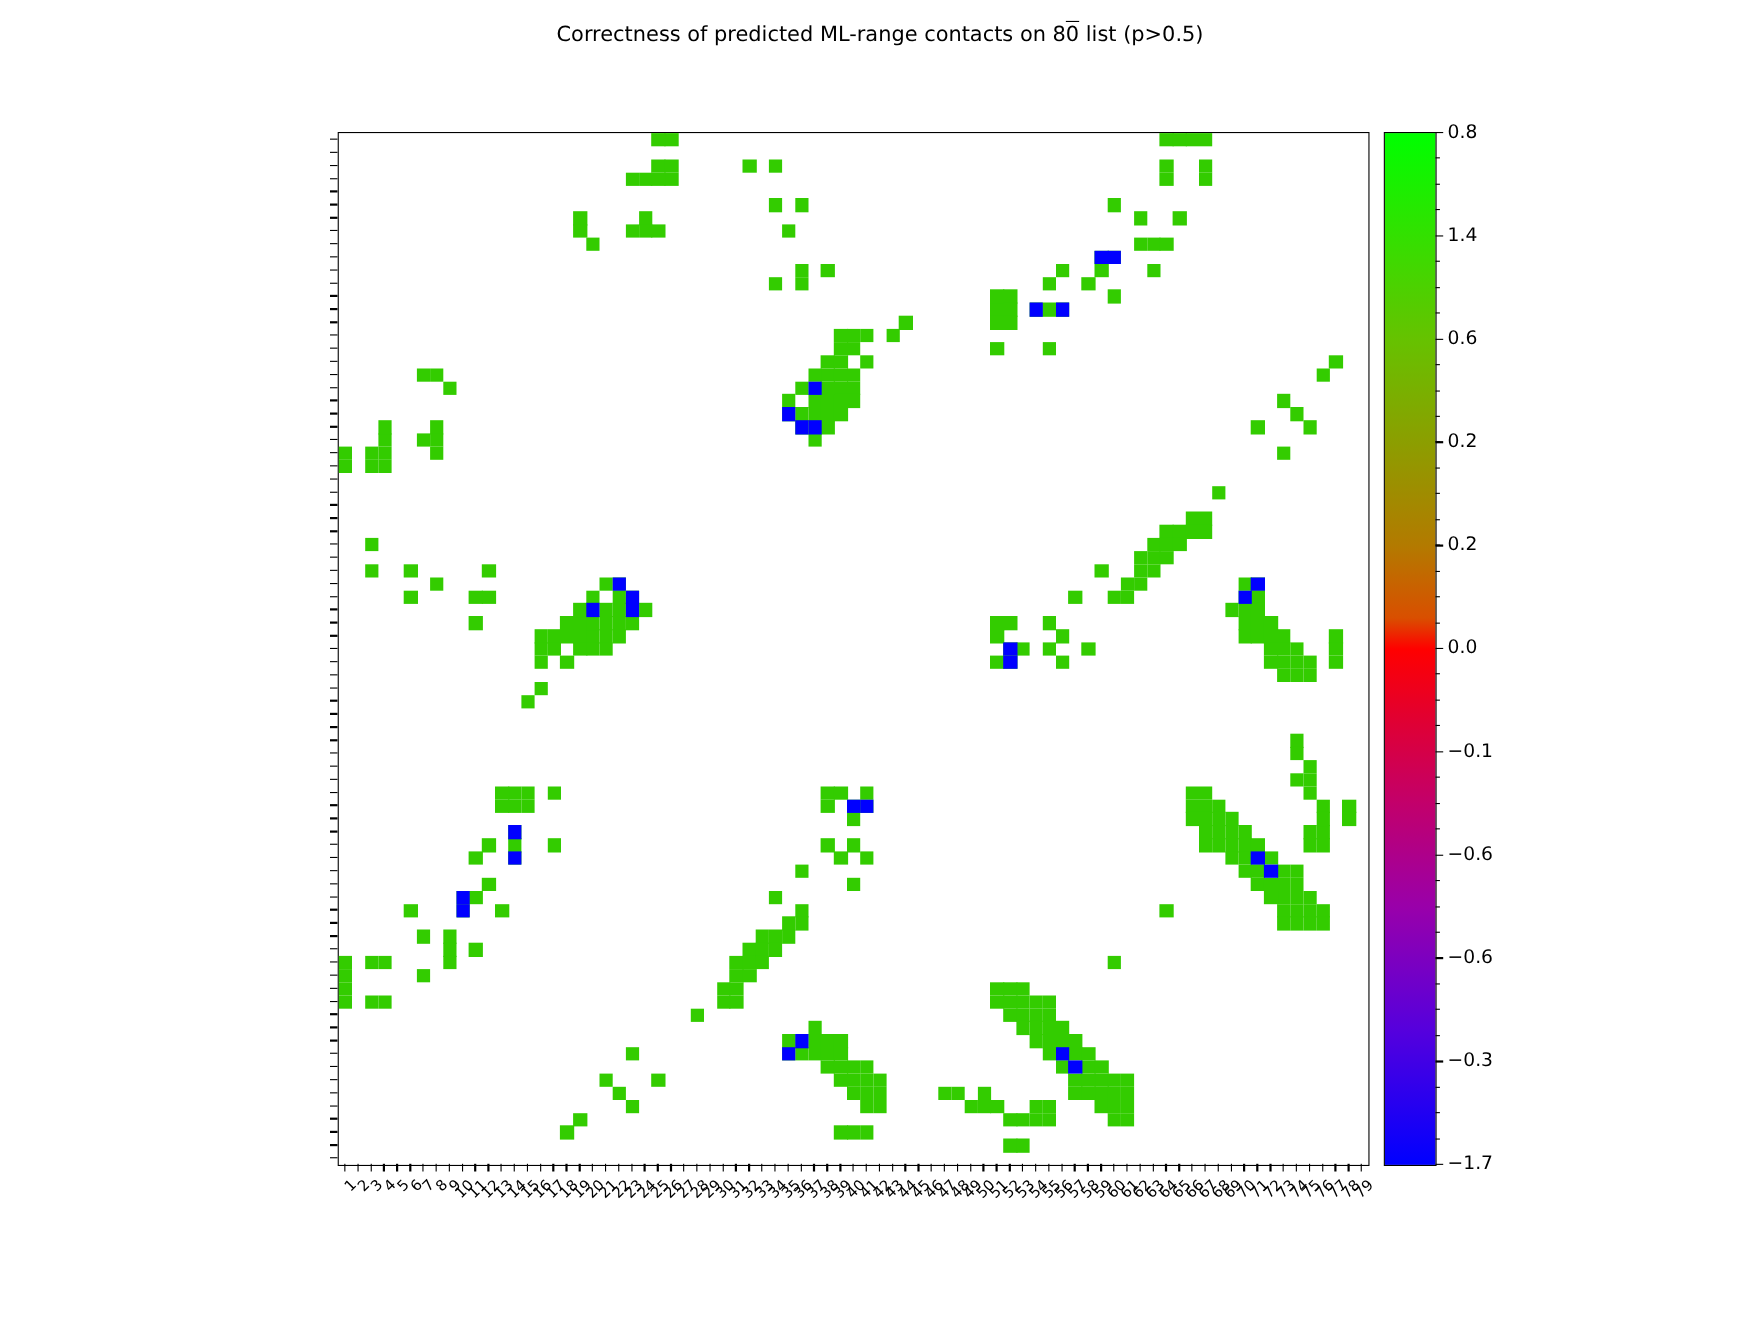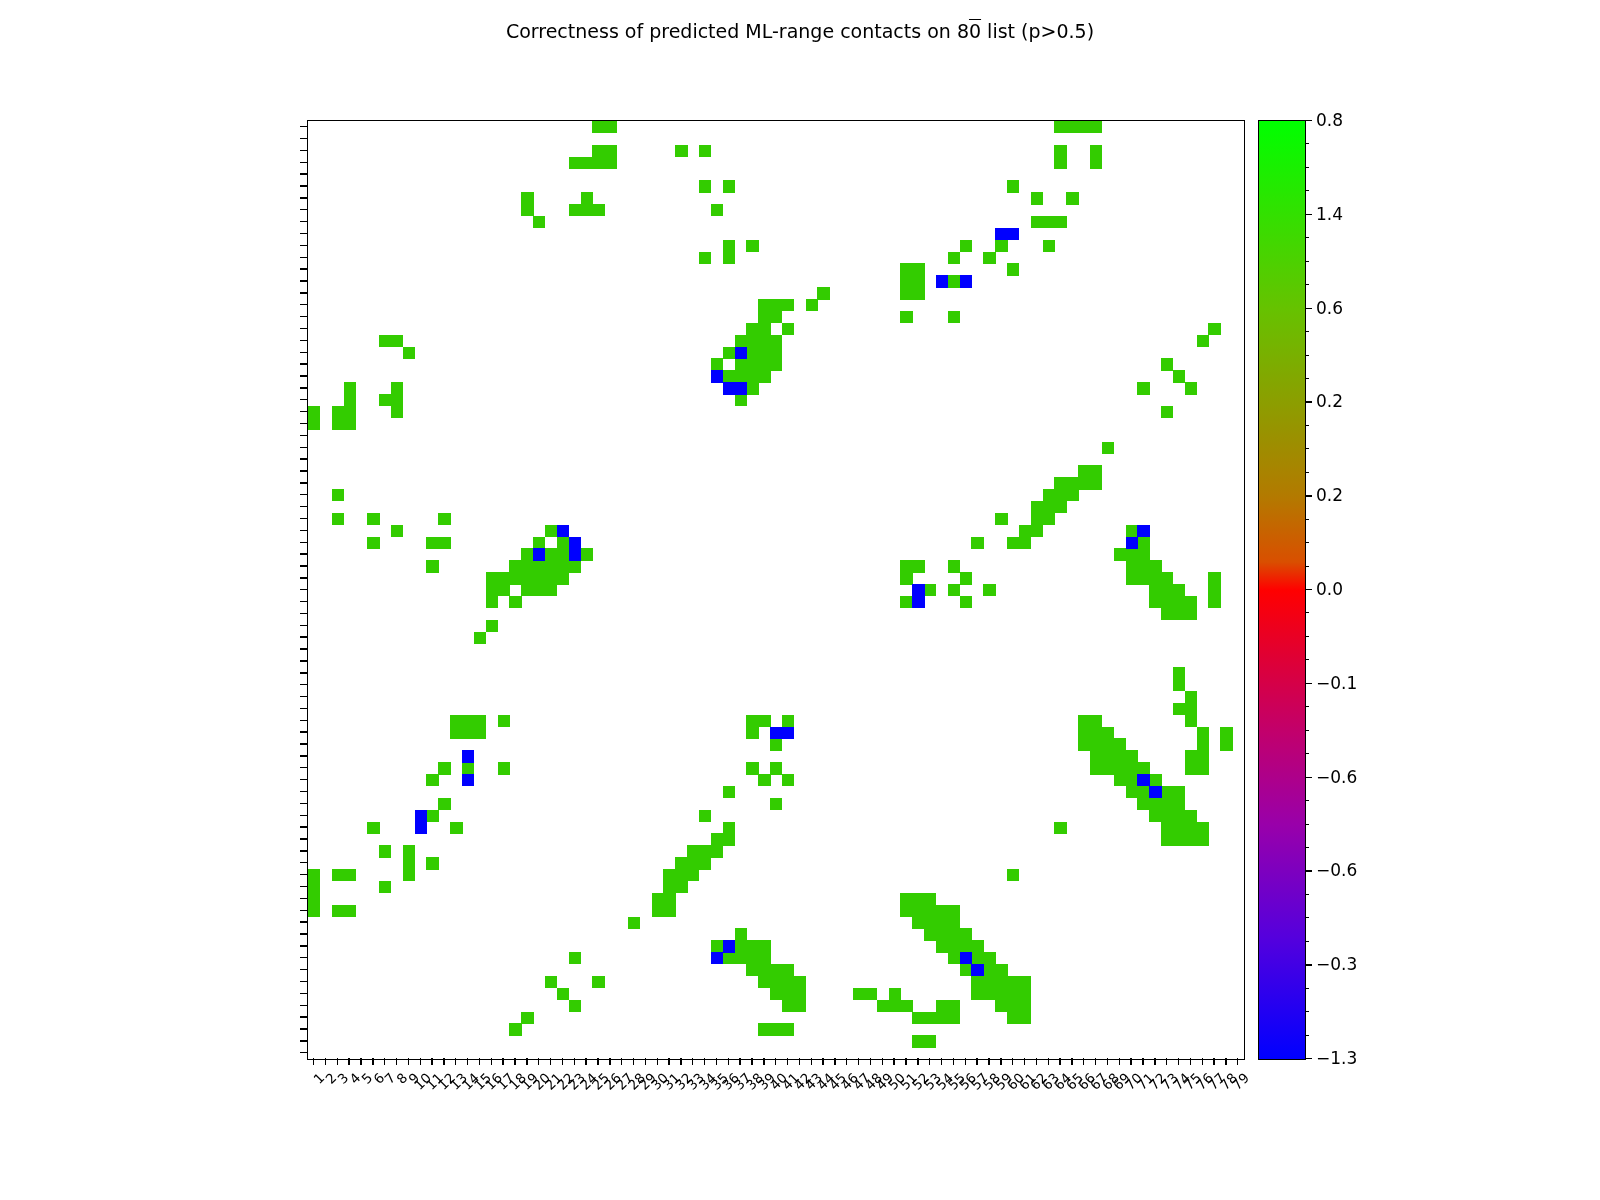--- a/index.html
+++ b/index.html
@@ -1053,21 +1053,21 @@
       <div class="cbtick-label" style="left: 1316px; top: 589px; position: absolute;">0.0</div>
       <div class="cbtick-mark" style="left: 1305px; top: 682.8px; position: absolute;"></div>
       <div class="cbtick-label" style="left: 1316px; top: 682.8px; position: absolute;">−0.1</div>
       <div class="cbtick-mark" style="left: 1305px; top: 776.6px; position: absolute;"></div>
       <div class="cbtick-label" style="left: 1316px; top: 776.6px; position: absolute;">−0.6</div>
       <div class="cbtick-mark" style="left: 1305px; top: 870.4px; position: absolute;"></div>
       <div class="cbtick-label" style="left: 1316px; top: 870.4px; position: absolute;">−0.6</div>
       <div class="cbtick-mark" style="left: 1305px; top: 964.2px; position: absolute;"></div>
       <div class="cbtick-label" style="left: 1316px; top: 964.2px; position: absolute;">−0.3</div>
       <div class="cbtick-mark" style="left: 1305px; top: 1058px; position: absolute;"></div>
-      <div class="cbtick-label" style="left: 1316px; top: 1058px; position: absolute;">−1.3</div>
+      <div class="cbtick-label" style="left: 1316px; top: 1058px; position: absolute;">−1.7</div>
       <div class="cbminor" style="left: 1305px; top: 143.45px; position: absolute;"></div>
       <div class="cbminor" style="left: 1305px; top: 166.9px; position: absolute;"></div>
       <div class="cbminor" style="left: 1305px; top: 190.35px; position: absolute;"></div>
       <div class="cbminor" style="left: 1305px; top: 237.25px; position: absolute;"></div>
       <div class="cbminor" style="left: 1305px; top: 260.7px; position: absolute;"></div>
       <div class="cbminor" style="left: 1305px; top: 284.15px; position: absolute;"></div>
       <div class="cbminor" style="left: 1305px; top: 331.05px; position: absolute;"></div>
       <div class="cbminor" style="left: 1305px; top: 354.5px; position: absolute;"></div>
       <div class="cbminor" style="left: 1305px; top: 377.95px; position: absolute;"></div>
       <div class="cbminor" style="left: 1305px; top: 401.4px; position: absolute;"></div>

